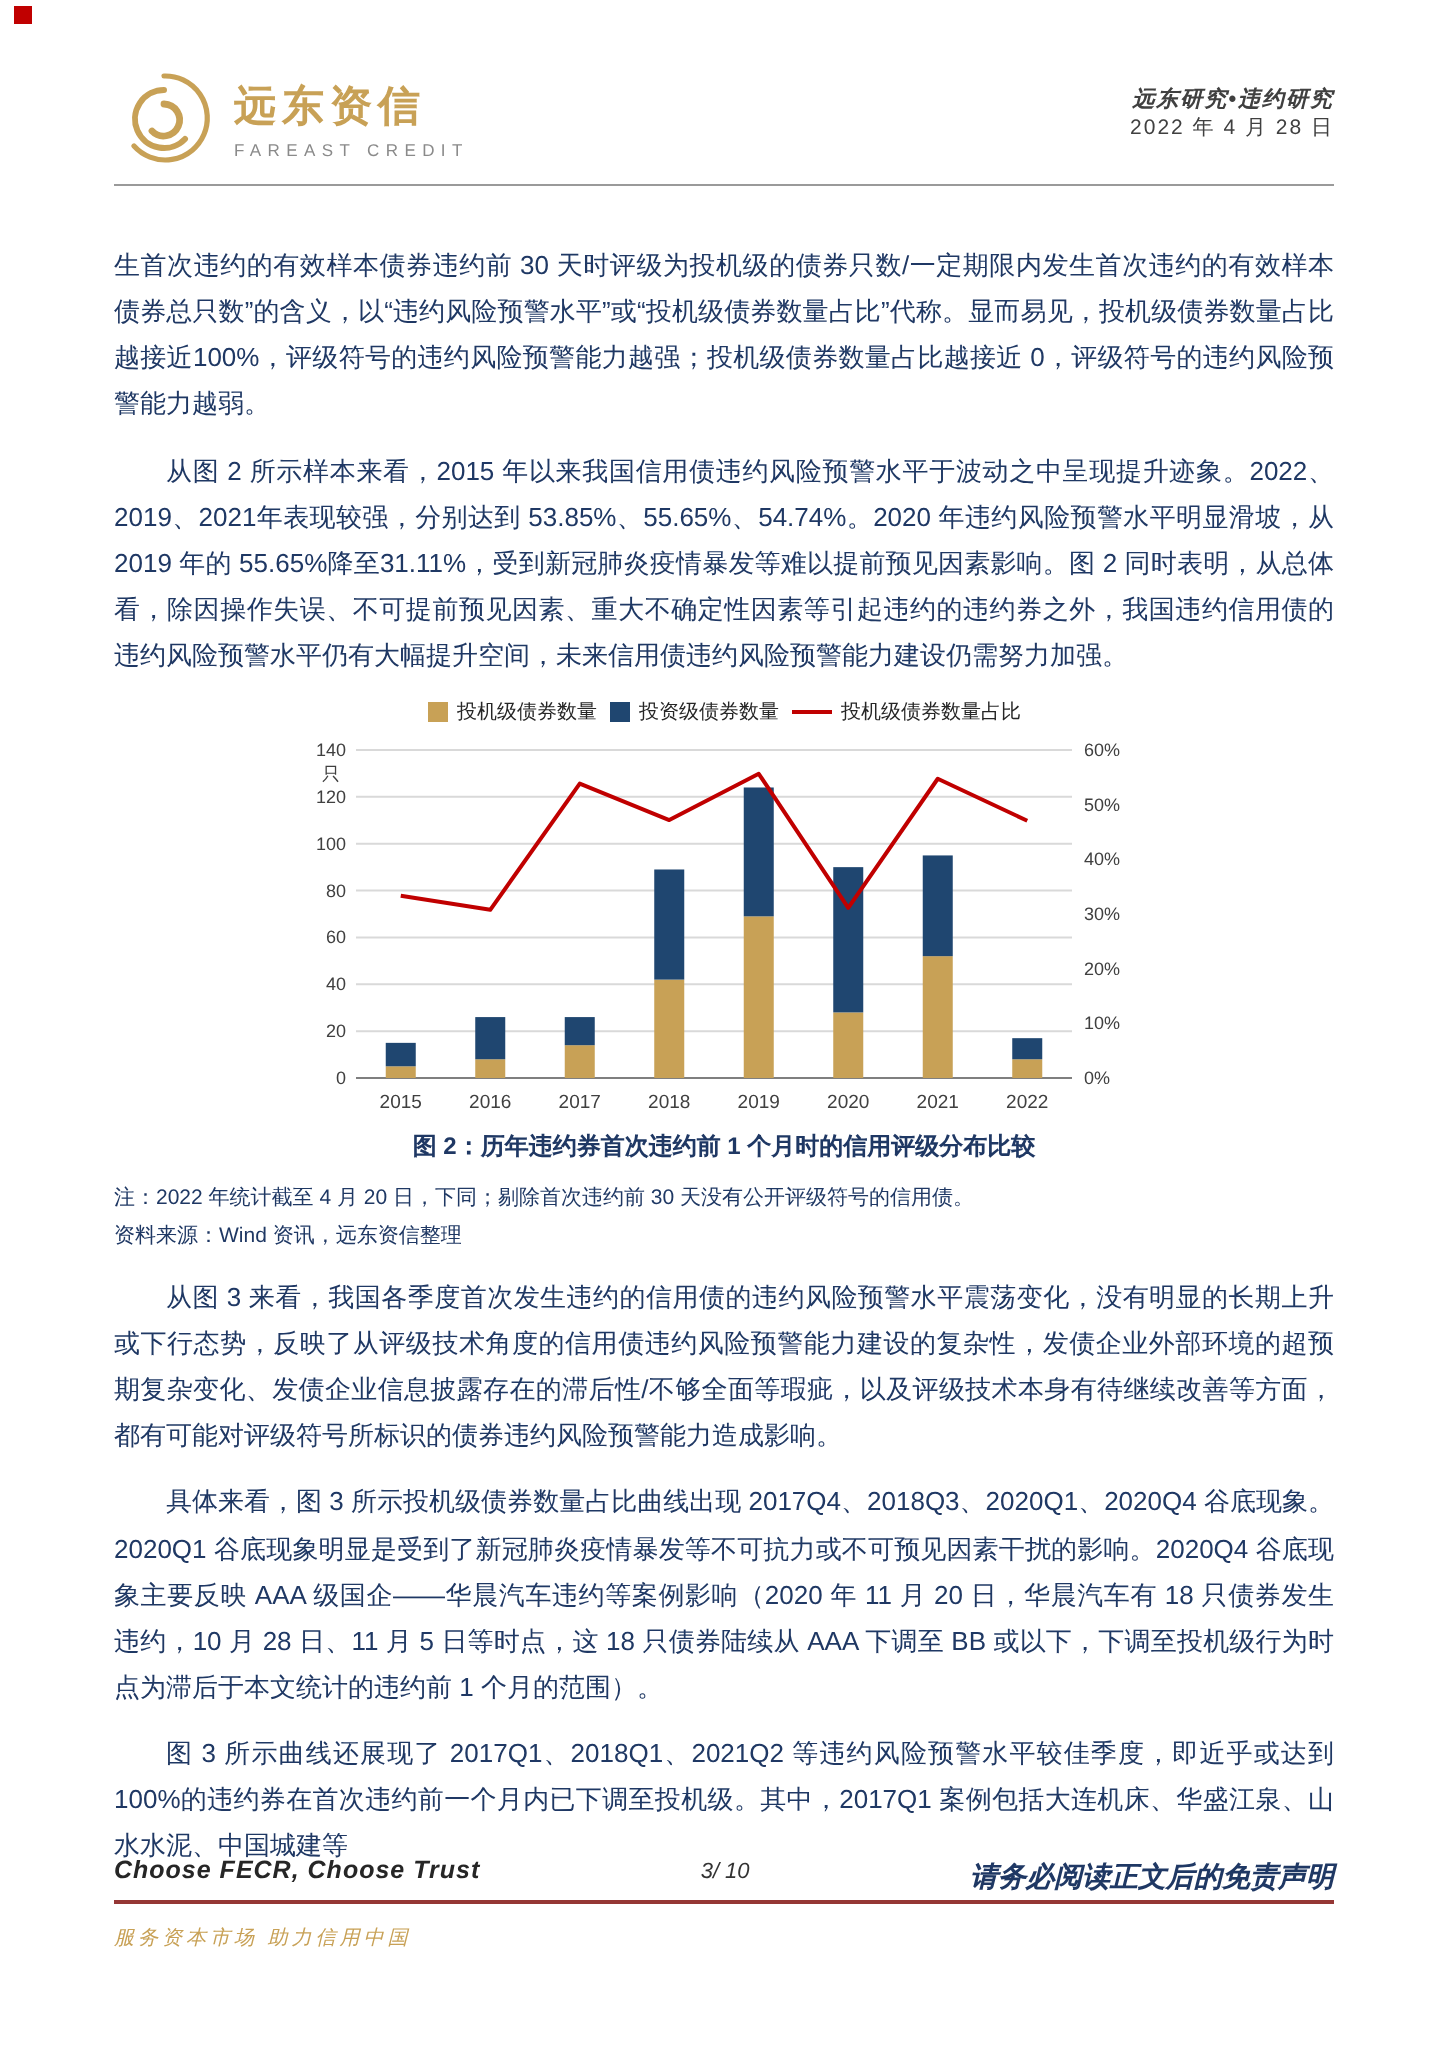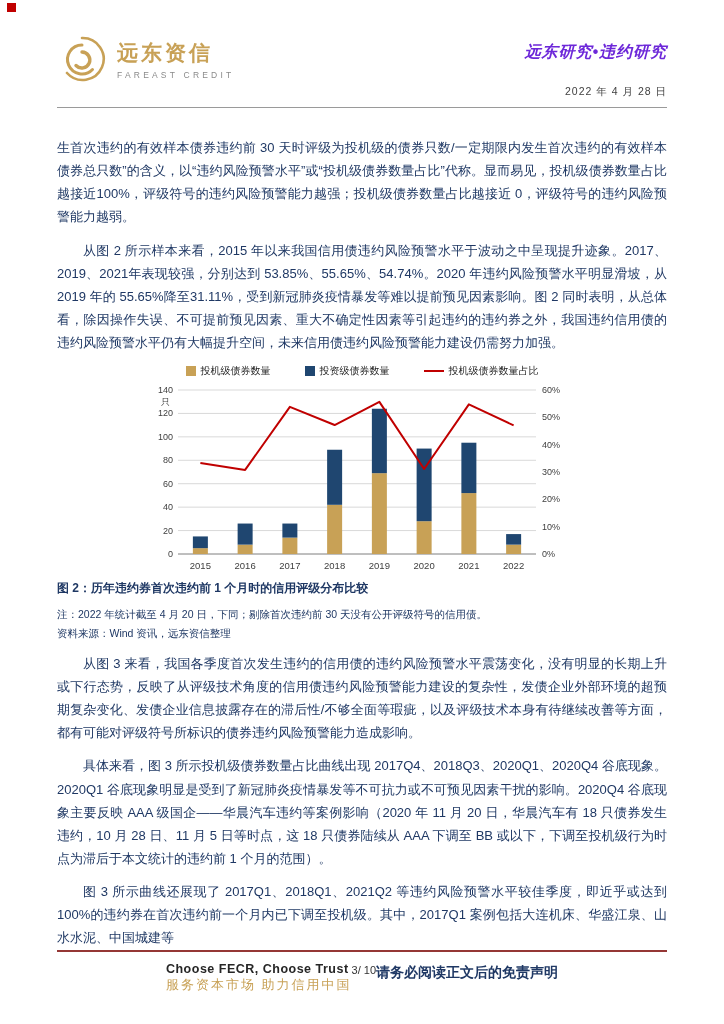--- a/index.html
+++ b/index.html
@@ -9,45 +9,45 @@
   }
   .corner-mark{position:absolute;left:7px;top:3px;width:9px;height:9px;background:#C00000;}
   .content{position:absolute;left:57px;right:57px;top:0;}
 
   
   .header{display:flex;justify-content:space-between;align-items:flex-start;padding-top:34px;}
   .logo{display:flex;align-items:center;gap:10px;}
   .logo-cn{font-size:21px;font-weight:bold;color:#C8A156;letter-spacing:3px;}
   .logo-en{font-size:8.5px;color:#8a8a8a;letter-spacing:3.2px;margin-top:3px;}
   .header-right{text-align:right;padding-top:8px;}
-  .series{color:#6d28d9;font-weight:bold;font-style:italic;font-size:16px;letter-spacing:1px;text-align:center;}
-  .date{color:#404040;font-size:10.5px;margin-top:22px;letter-spacing:1px;}
+  .series{color:#404040;font-weight:bold;font-style:italic;font-size:11px;letter-spacing:1px;}
+  .date{color:#404040;font-size:10.5px;letter-spacing:1px;}
   .header-rule{height:1px;background:#9a9a9a;margin-top:8px;}
 
   
   .body-text{margin-top:28px;font-size:13px;line-height:1.78;text-align:justify;}
   .body-text p{margin:0 0 10px 0;}
   .body-text p.indent{text-indent:2em;}
   .b{font-weight:normal;}
 
   
   .figure-block{margin:6px 0 8px 0;}
-  .legend{display:flex;justify-content:center;gap:34px;font-size:10px;color:#262626;margin-bottom:2px;}
+  .legend{display:flex;justify-content:center;gap:6px;font-size:10px;color:#262626;margin-bottom:2px;}
   .legend-item{display:flex;align-items:center;gap:5px;}
   .legend-swatch{width:10px;height:10px;display:inline-block;}
   .legend-line{width:20px;height:2px;display:inline-block;}
   .chart-wrap{display:flex;justify-content:center;}
-  .fig-caption{text-align:left;font-size:12px;font-weight:bold;margin-top:4px;color:#1F3864;}
+  .fig-caption{text-align:center;font-size:12px;font-weight:bold;margin-top:4px;color:#1F3864;}
   .fig-notes{font-size:10.5px;line-height:1.75;margin-top:8px;color:#1F3864;}
 
   
   .footer-rule{position:absolute;left:57px;right:57px;bottom:72px;height:2px;background:#953735;}
-  .footer{position:absolute;left:57px;right:57px;bottom:30px;display:flex;justify-content:center;align-items:flex-start;}
+  .footer{position:absolute;left:57px;right:57px;bottom:48px;display:flex;justify-content:space-between;align-items:flex-start;font-style:italic;}
   .slogan{font-size:12.5px;font-weight:bold;color:#262626;letter-spacing:.5px;}
-  .slogan-cn{font-size:13px;color:#C8A156;letter-spacing:2px;margin-top:0;}
+  .slogan-cn{font-size:10px;color:#C8A156;letter-spacing:2px;margin-top:20px;}
   .footer-page{font-size:11px;color:#333;padding-top:2px;}
   .footer-right{font-size:14px;font-weight:bold;color:#1F3864;padding-top:2px;}
 </style>
 </head>
 <body>
 
 <div class="page">
   <div class="corner-mark"></div>
 
   <div class="content">
@@ -66,21 +66,21 @@
       </div>
       <div class="header-right">
         <div class="series">远东研究•违约研究</div>
         <div class="date">2022 年 4 月 28 日</div>
       </div>
     </div>
     <div class="header-rule"></div>
 
     <div class="body-text">
         <p><span class="b">生首次违约的有效样本债券违约前 30 天时评级为投机级的债券只数/一定期限内发生首次违约的有效样本债券总只数”的含义，以“违约风险预警水平”或“投机级债券数量占比”代称。</span><span>显而易见，投机级债券数量占比越接近100%，评级符号的违约风险预警能力越强；投机级债券数量占比越接近 0，评级符号的违约风险预警能力越弱。</span></p>
-        <p class="indent"><span>从图 2 所示样本来看，</span><span class="b">2015 年以来我国信用债违约风险预警水平于波动之中呈现提升迹象</span><span>。2017、2019、2021年表现较强，分别达到 53.85%、55.65%、54.74%。2020 年违约风险预警水平明显滑坡，从 2019 年的 55.65%降至31.11%，受到新冠肺炎疫情暴发等难以提前预见因素影响。图 2 同时表明，从总体看，除因操作失误、不可提前预见因素、重大不确定性因素等引起违约的违约券之外，</span><span class="b">我国违约信用债的违约风险预警水平仍有大幅提升空间，未来信用债违约风险预警能力建设仍需努力加强。</span></p>
+        <p class="indent"><span>从图 2 所示样本来看，</span><span class="b">2015 年以来我国信用债违约风险预警水平于波动之中呈现提升迹象</span><span>。2022、2019、2021年表现较强，分别达到 53.85%、55.65%、54.74%。2020 年违约风险预警水平明显滑坡，从 2019 年的 55.65%降至31.11%，受到新冠肺炎疫情暴发等难以提前预见因素影响。图 2 同时表明，从总体看，除因操作失误、不可提前预见因素、重大不确定性因素等引起违约的违约券之外，</span><span class="b">我国违约信用债的违约风险预警水平仍有大幅提升空间，未来信用债违约风险预警能力建设仍需努力加强。</span></p>
       </div>
 
     <div class="figure-block">
       <div class="legend">
           <span class="legend-item">
             <span class="legend-swatch" style="background: rgb(200, 161, 86);"></span>
             <span>投机级债券数量</span>
           </span>
           <span class="legend-item">
             <span class="legend-swatch" style="background: rgb(31, 70, 112);"></span>

